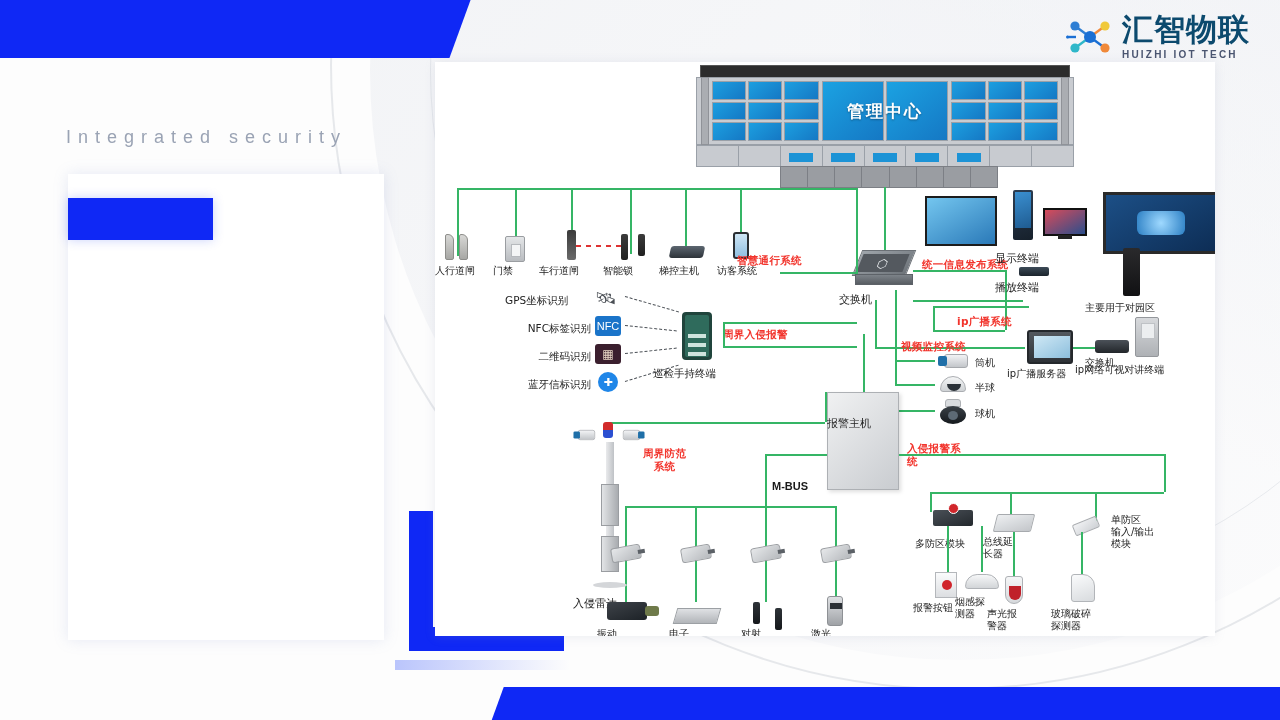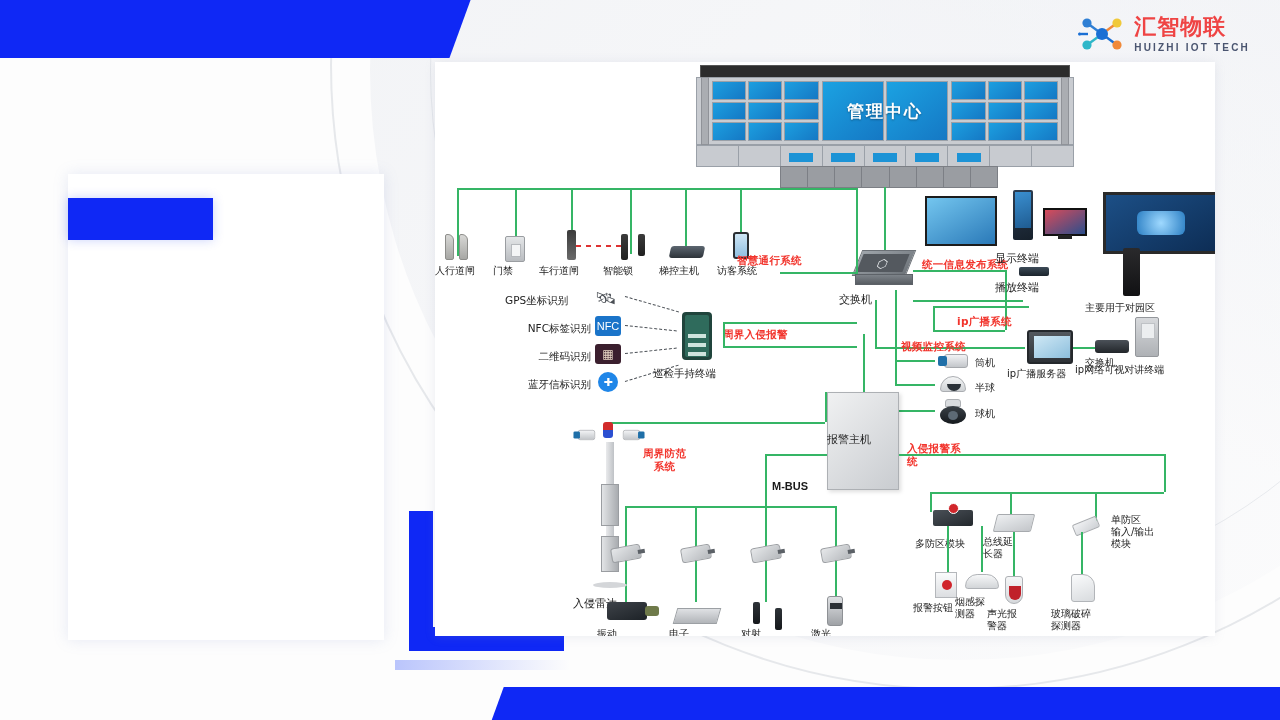--- a/index.html
+++ b/index.html
@@ -213,21 +213,21 @@
   .ico-chip { width:26px; height:20px; display:flex; align-items:center; justify-content:center; font-size:11px; border-radius:3px;}
   .ico-nfc { background:#1a74c9; color:#fff; }
   .ico-qr { background:#3b1f2e; color:#e8d7c5; font-size:12px;}
   .ico-bt { background:#1f86e8; color:#fff; border-radius:50%; width:20px; height:20px;}
   .sat { color:#4a4f55; font-size:17px; }
   .dash { position:absolute; border-top:1.4px dashed #4a4f55; transform-origin:left center;}
 
   
   .logo { position: absolute; right: 30px; top: 14px; display:flex; align-items:center; gap:8px; }
   .logo-mark { width: 48px; height: 40px; position: relative; }
-  .logo-txt-cn { font-size: 22px; font-weight: 700; color:#ef4444; letter-spacing:1px;
+  .logo-txt-cn { font-size: 31px; font-weight: 700; color:#0c4a6e; letter-spacing:1px;
     font-family:"DejaVu Sans","Liberation Sans",sans-serif; line-height:1;}
   .logo-txt-en { font-size: 10px; font-weight:700; color:#4a5570; letter-spacing:2.2px; margin-top:4px;
     font-family:"Liberation Sans",sans-serif;}
 </style>
 </head>
 <body>
 
 <div class="slide">
 
   <div class="bg-soft"></div>
@@ -254,20 +254,21 @@
         <circle cx="39" cy="31" r="4.6" fill="#f0893a"></circle>
         <circle cx="1.5" cy="20" r="1.5" fill="#1a6fd4"></circle>
       </svg>
     </div>
     <div>
       <div class="logo-txt-cn">汇智物联</div>
       <div class="logo-txt-en">HUIZHI IOT TECH</div>
     </div>
   </div>
 
+  <div class="title-en">Integrated  security</div>
 
   <div class="card"></div>
   <div class="card-tag"></div>
 
   <div class="l-corner">
     <div class="v"></div>
       <div class="h"></div>
   </div>
 
   <div class="diagram">
@@ -454,21 +455,21 @@
         <i></i>
       </div>
     <div class="dev-lbl" style="left:540px; top:320px; width:40px; text-align:left;">半球</div>
     <div class="cam-ptz sprite" style="left:505px; top:337px;">
         <div class="t"></div>
         <div class="d"></div>
       </div>
     <div class="dev-lbl" style="left:540px; top:346px; width:40px; text-align:left;">球机</div>
 
     <div class="alarmbox sprite" style="left:392px; top:330px;"></div>
-    <div class="dev-lbl lg" style="left:392px; top:372px; width:90px;">报警主机</div>
+    <div class="dev-lbl lg" style="left:392px; top:356px; width:90px;">报警主机</div>
     <div class="ln lnv" style="left:428px; top:272px; height:58px;"></div>
     <div class="sys-lbl" style="left:472px; top:380px;">入侵报警系
 统</div>
     <div class="ln lnh" style="left:464px; top:392px; width:10px;"></div>
 
     <div class="ln lnh" style="left:464px; top:392px; width:265px;"></div>
     <div class="ln lnv" style="left:729px; top:392px; height:38px;"></div>
     <div class="ln lnh" style="left:495px; top:430px; width:234px;"></div>
     <div class="ln lnv" style="left:495px; top:430px; height:20px;"></div>
     <div class="ln lnv" style="left:575px; top:430px; height:26px;"></div>

